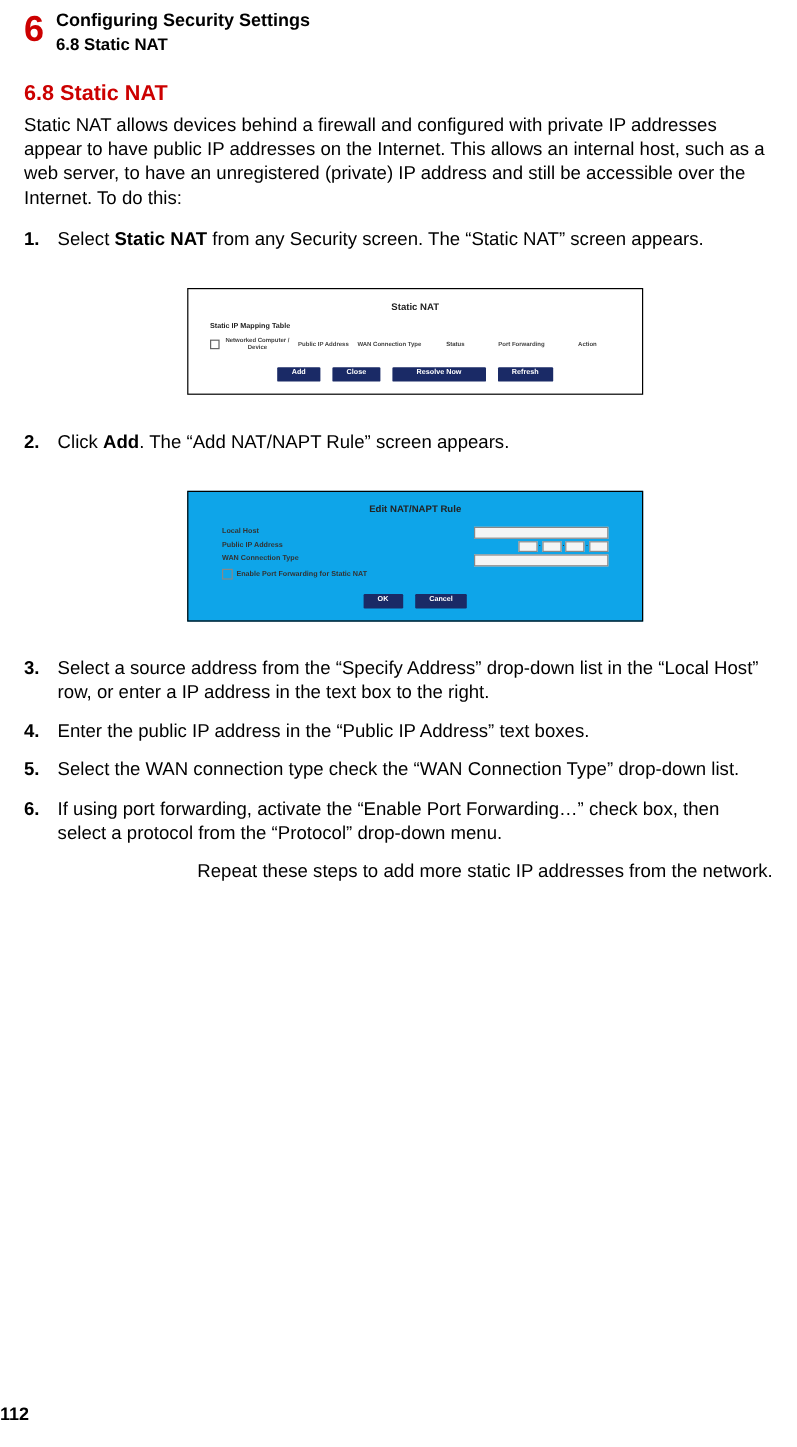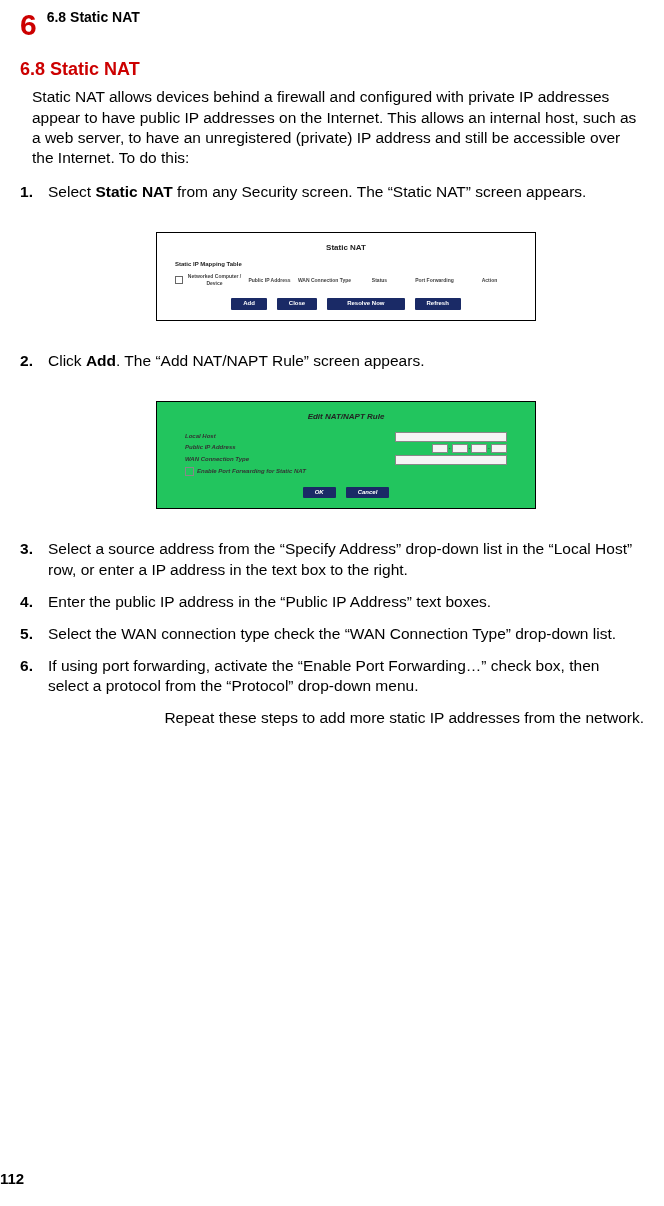--- a/index.html
+++ b/index.html
@@ -40,21 +40,21 @@
     font-weight: 900;
     font-size: 14px;
   }
   .section-heading {
     color: #cc0000;
     font-weight: 700;
     font-size: 18px;
     margin: 20px 0 6px 0;
   }
   .intro {
-    margin: 0 0 14px 12px;
+    margin: 0 0 14px 0;
   }
   ol.steps {
     list-style: none;
     padding: 0;
     margin: 0;
     counter-reset: step;
   }
   ol.steps > li {
     counter-increment: step;
     margin-bottom: 12px;
@@ -123,25 +123,24 @@
     color: #fff;
     font-size: 6px;
     font-weight: 700;
     padding: 2px 12px;
     border-radius: 1px;
   }
   .fig-btn.wide { padding: 2px 20px; }
   .fig2 {
     display:inline-block;
     border:1px solid #000;
-    background:#22c55e;
+    background:#0ea5e9;
     padding:10px 8px;
     width:380px;
     box-sizing:border-box;
-    font-style:italic;
   }
   .fig2-row {
     display:flex;
     justify-content:space-between;
     align-items:center;
     font-size:6px;
     color:#333;
     padding:1px 20px;
     font-weight:700;
   }
@@ -175,20 +174,21 @@
 </style>
 </head>
 <body>
 
 <div class="page-wrap">
 <div class="page">
 
   <div class="header-row">
     <div class="chapter-num">6</div>
     <div class="header-text">
+      <div class="chapter-title">Configuring Security Settings</div>
       <div class="chapter-sub">6.8  Static NAT</div>
     </div>
   </div>
 
   <div class="section-heading">6.8  Static NAT</div>
 
   <p class="intro">Static NAT allows devices behind a firewall and configured with private IP addresses appear to have public IP addresses on the Internet. This allows an internal host, such as a web server, to have an unregistered (private) IP address and still be accessible over the Internet. To do this:</p>
 
   <ol class="steps">
     <li>

